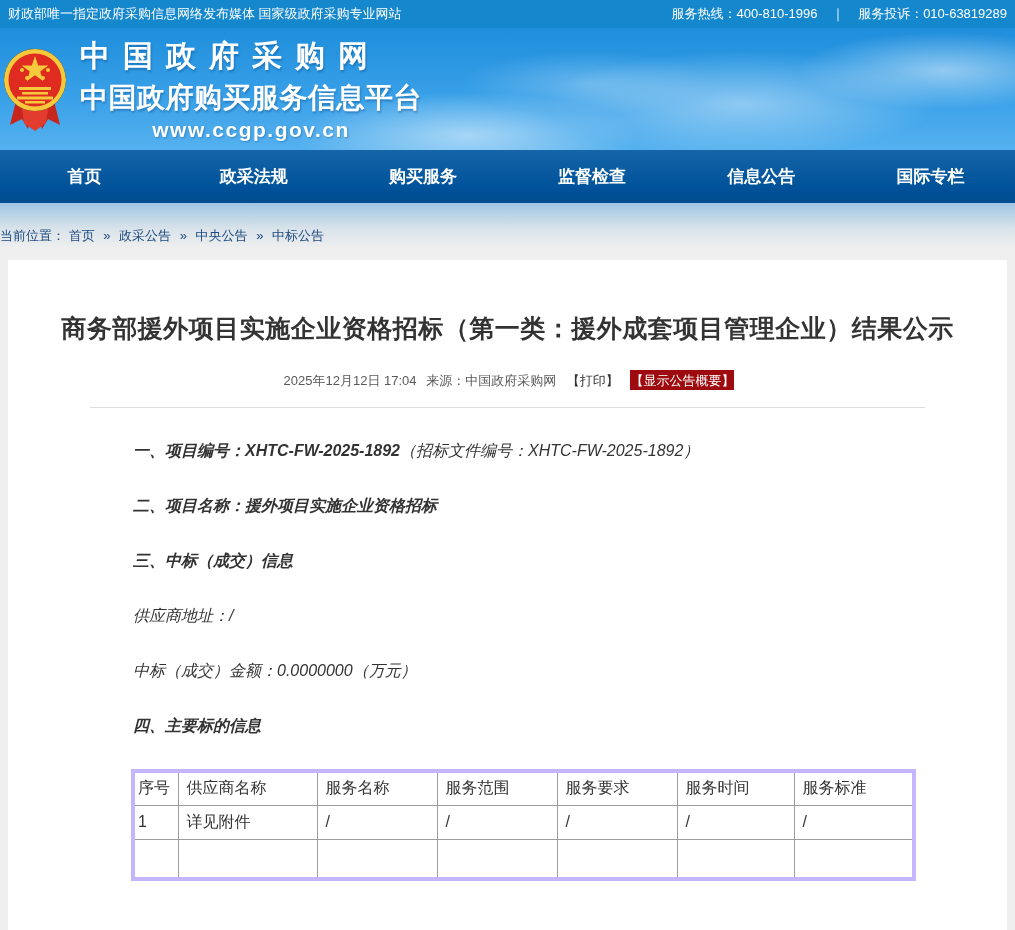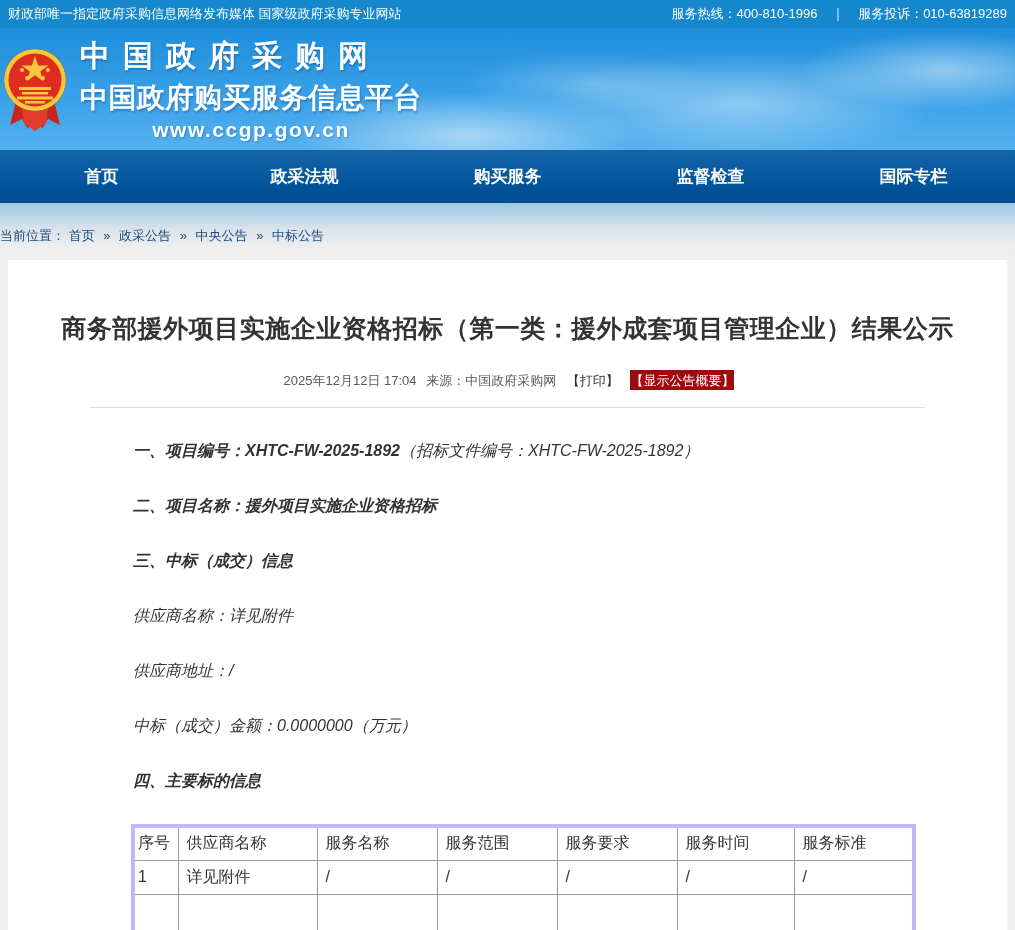--- a/index.html
+++ b/index.html
@@ -182,20 +182,21 @@
       <div class="site-url">www.ccgp.gov.cn</div>
     </div>
   </div>
 </div>
 
 <div class="nav">
   <div class="nav-item">首页</div>
   <div class="nav-item">政采法规</div>
   <div class="nav-item">购买服务</div>
   <div class="nav-item">监督检查</div>
+  <div class="nav-item">信息公告</div>
   <div class="nav-item">国际专栏</div>
 </div>
 
 <div class="substrip">
   <span>
     <span>当前位置：</span>
     <span class="crumb">首页</span>
     <span class="crumb-sep">»</span>
     <span class="crumb">政采公告</span>
     <span class="crumb-sep">»</span>
@@ -220,23 +221,20 @@
 
   <div class="article-body">
     <p>
       <span class="b">一、项目编号：XHTC-FW-2025-1892</span><span>（招标文件编号：XHTC-FW-2025-1892）</span>
     </p>
     <p>
       <span class="b">二、项目名称：援外项目实施企业资格招标</span><span></span>
     </p>
     <p>
       <span class="b">三、中标（成交）信息</span><span></span>
-    </p>
-    <p>
-      <span class="b"></span><span>供应商名称：详见附件</span>
     </p>
     <p>
       <span class="b"></span><span>供应商地址：/</span>
     </p>
     <p>
       <span class="b"></span><span>中标（成交）金额：0.0000000（万元）</span>
     </p>
     <p>
       <span class="b">四、主要标的信息</span><span></span>
     </p>

